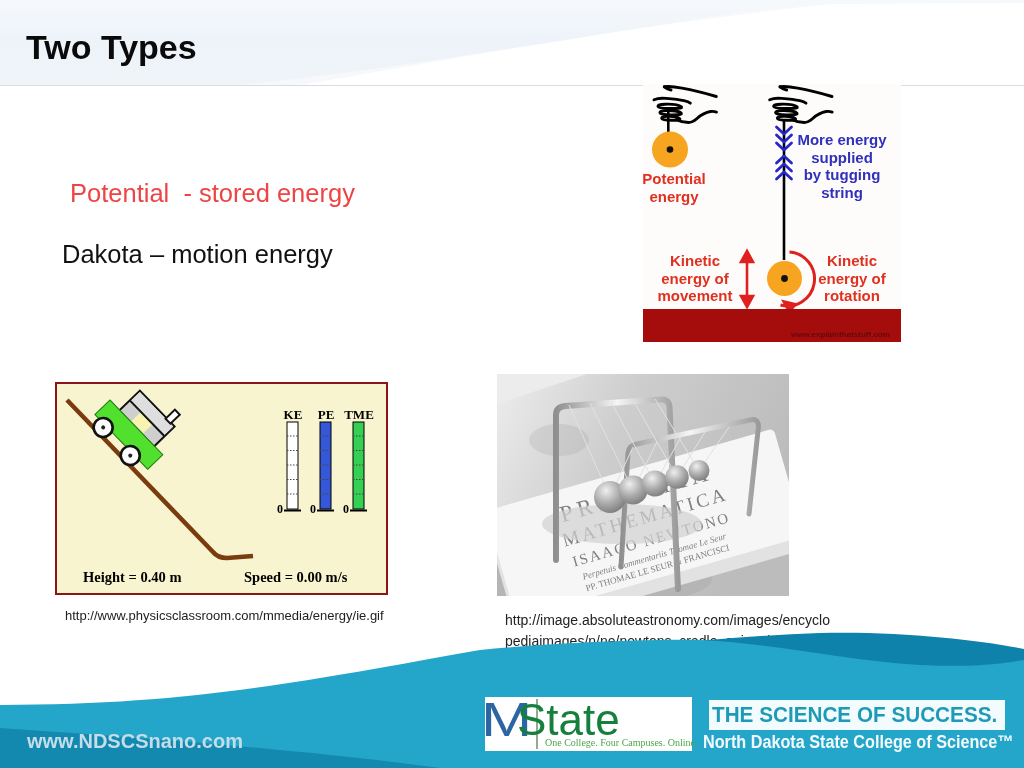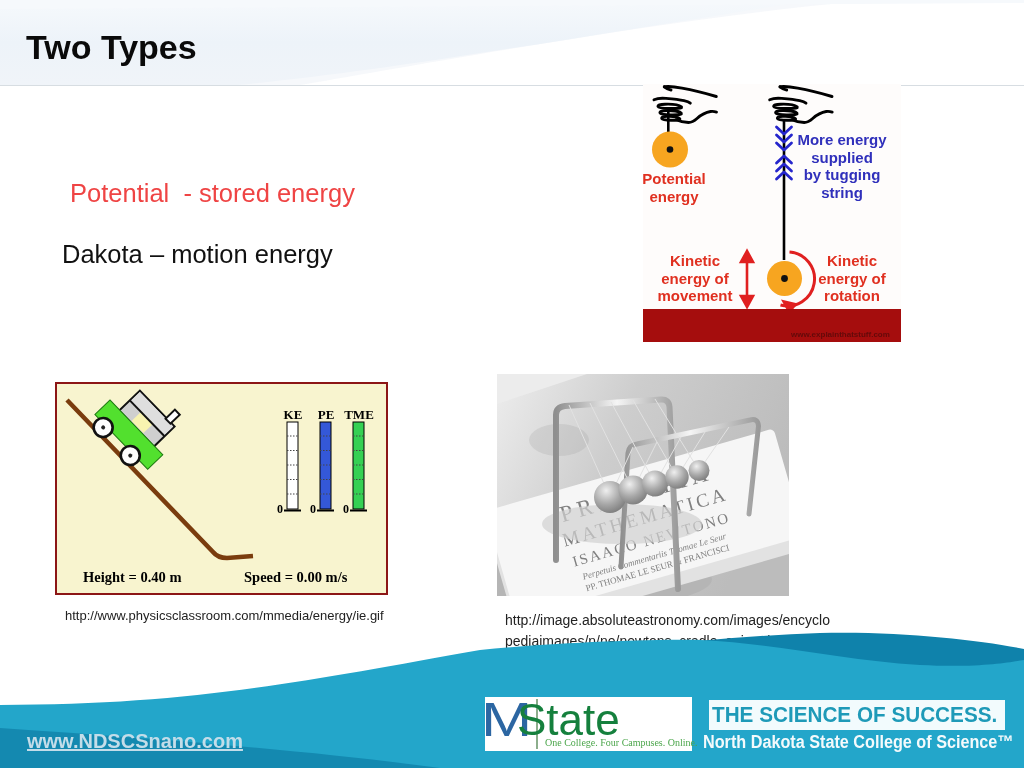--- a/index.html
+++ b/index.html
@@ -215,21 +215,21 @@
     <circle cx="202" cy="96.5" r="10.5" fill="url(#ball)"></circle>
   </g>
 </svg>
 <div class="abs" style="left:505px;top:610px;font-size:14px;color:#222;line-height:21px;white-space:nowrap;">http://image.absoluteastronomy.com/images/encyclo<br>pediaimages/n/ne/newtons_cradle_animation_book_<br>2.gif</div>
 
 <svg class="abs" style="left:0;top:600px" width="1024" height="168" viewBox="0 0 1024 168">
   <path d="M0,130 C300,110 560,42 820,33 C900,31 980,40 1024,49 L1024,168 L0,168 Z" fill="#0f82ab"></path>
   <path d="M0,105 C190,105 300,82 480,50 C560,42 660,39 700,40 C780,44 840,60 920,65 C980,68 1010,62 1024,60 L1024,168 L0,168 Z" fill="#23a6ca"></path>
   <path d="M0,128 C180,140 320,152 440,168 L0,168 Z" fill="#1489b0"></path>
 </svg>
-<div class="abs" style="left:27px;top:730px;font-size:20px;font-weight:bold;color:#c3dde9;white-space:nowrap;text-decoration:underline;">www.NDSCSnano.com</div>
+<div class="abs" style="left:27px;top:730px;font-size:20px;font-weight:bold;color:#c3dde9;white-space:nowrap;">www.NDSCSnano.com</div>
 
 <div class="abs" style="left:485px;top:697px;width:207px;height:54px;background:#fff;"></div>
 <div class="abs" style="left:481px;top:692px;font-size:48px;color:#2c66a2;transform:scaleX(1.28);transform-origin:left;">M</div>
 <div class="abs" style="left:536px;top:699px;width:2px;height:50px;background:#8cae8c;"></div>
 <div class="abs" style="left:517px;top:695px;font-size:44px;color:#15803d;">State</div>
 <div class="abs" style="left:545px;top:737px;font-size:10px;color:#4ca64c;font-family:'Liberation Serif',serif;white-space:nowrap;">One College. Four Campuses. Online.</div>
 
 <div class="abs" style="left:709px;top:700px;width:296px;height:30px;background:#f2fbfd;"></div>
 <div class="abs" style="left:712px;top:702px;font-size:22.5px;font-weight:bold;color:#1e9ab8;transform:scaleX(0.92);transform-origin:left;white-space:nowrap;">THE SCIENCE OF SUCCESS.</div>
 <div class="abs" style="left:703px;top:731.5px;font-size:18px;font-weight:bold;color:#f4fafc;transform:scaleX(0.9);transform-origin:left;white-space:nowrap;">North Dakota State College of Science™</div>

